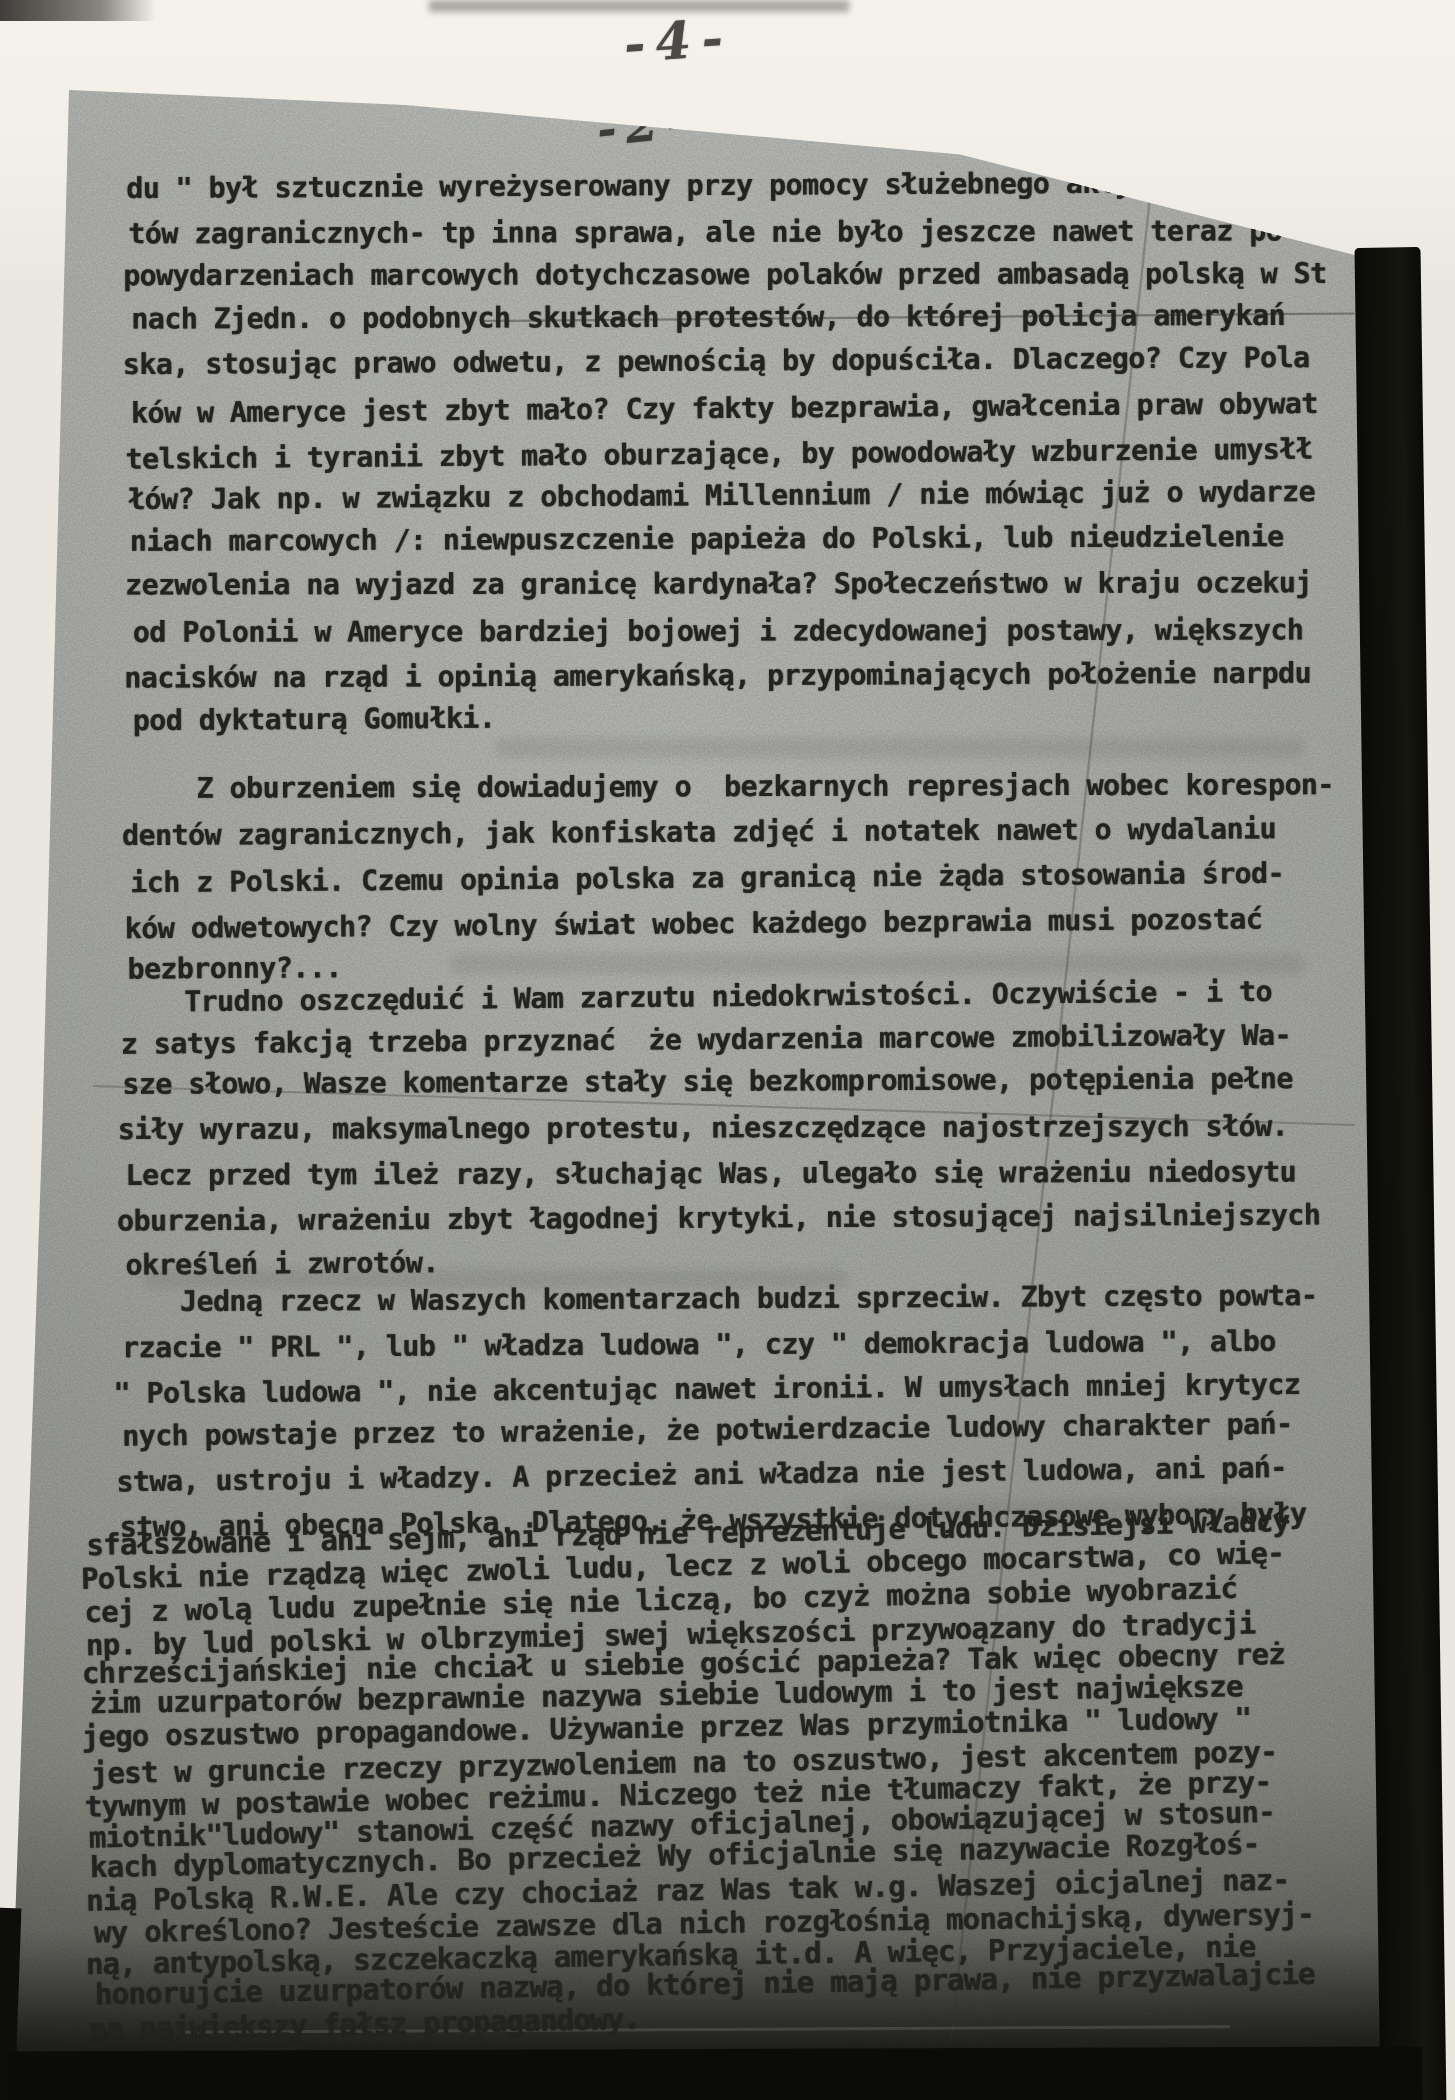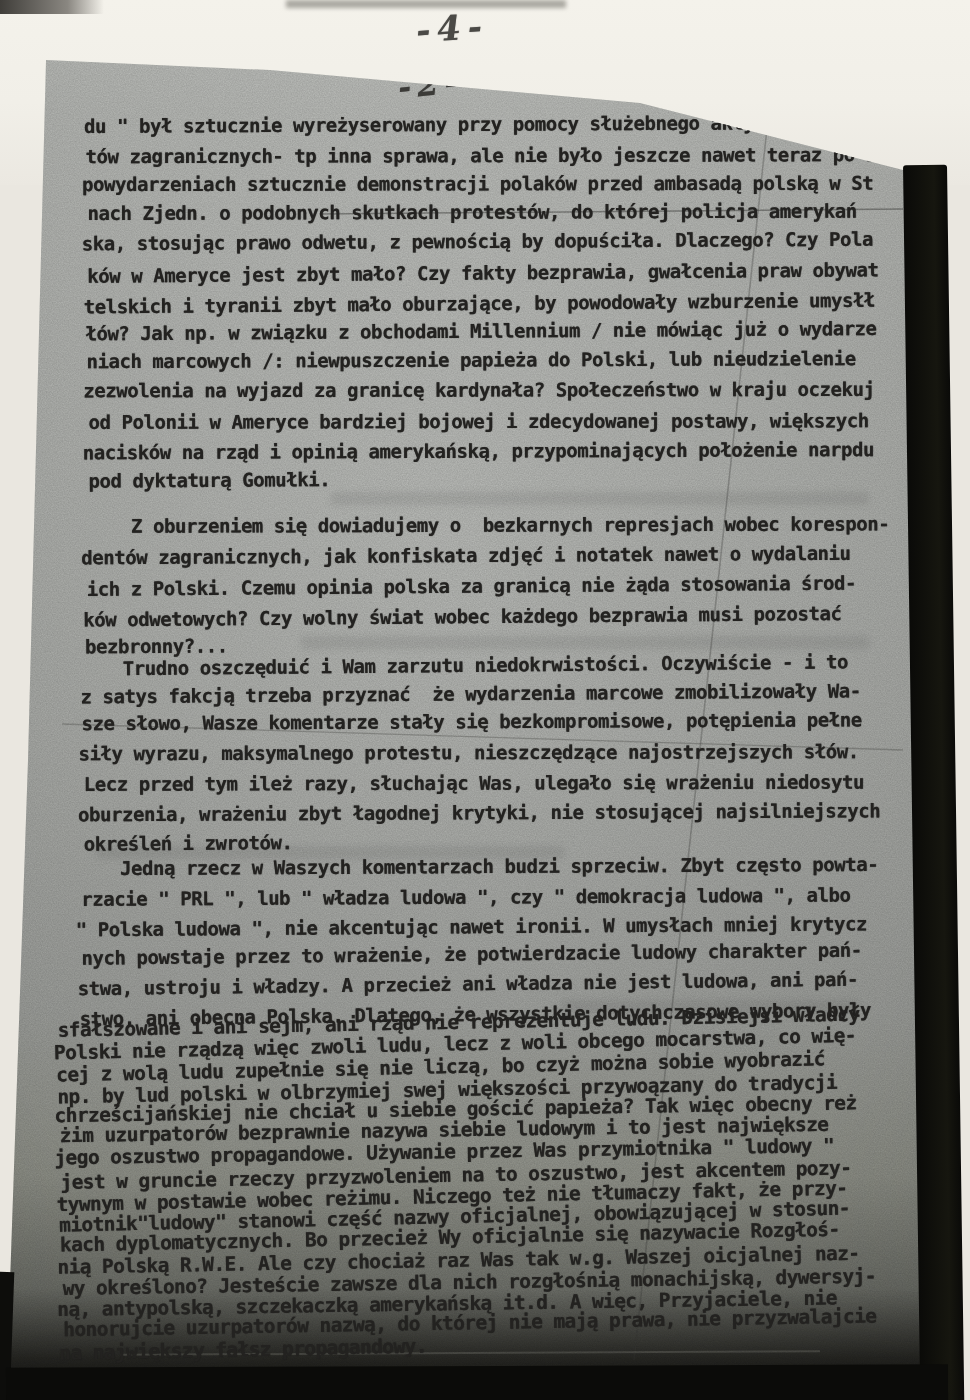--- a/index.html
+++ b/index.html
@@ -110,21 +110,21 @@
     <div class="ghost g2"></div>
     <div class="ghost g3"></div>
     <div class="ghost g4"></div>
     <div class="scratch"></div>
 
     <div class="hw hw2">-2-</div>
 
     <div class="textblock b1">
         <div class="tline" style="transform: translate(0px, 0px) rotate(0deg);">du " był sztucznie wyreżyserowany przy pomocy służebnego aktywu i studen</div>
         <div class="tline" style="transform: translate(1.3px, 1.3px) rotate(0.15deg);">tów zagranicznych- tp inna sprawa, ale nie było jeszcze nawet teraz po ż</div>
-        <div class="tline" style="transform: translate(-2.3px, 0.5px) rotate(0.2deg);">powydarzeniach sztucznie demonstracji polaków przed ambasadą polską w St</div>
+        <div class="tline" style="transform: translate(-2.3px, 0.5px) rotate(0.2deg);">powydarzeniach marcowych dotychczasowe polaków przed ambasadą polską w St</div>
         <div class="tline" style="transform: translate(2.9px, -1.1px) rotate(0.12deg);">nach Zjedn. o podobnych skutkach protestów, do której policja amerykań</div>
         <div class="tline" style="transform: translate(-2.9px, -0.9px) rotate(-0.04deg);">ska, stosując prawo odwetu, z pewnością by dopuściła. Dlaczego? Czy Pola</div>
         <div class="tline" style="transform: translate(2.4px, 0.7px) rotate(-0.17deg);">ków w Ameryce jest zbyt mało? Czy fakty bezprawia, gwałcenia praw obywat</div>
         <div class="tline" style="transform: translate(-1.4px, 1.2px) rotate(-0.19deg);">telskich i tyranii zbyt mało oburzające, by powodowały wzburzenie umysłł</div>
         <div class="tline" style="transform: translate(0.2px, -0.2px) rotate(-0.09deg);">łów? Jak np. w związku z obchodami Millennium / nie mówiąc już o wydarze</div>
         <div class="tline" style="transform: translate(1.1px, -1.3px) rotate(0.07deg);">niach marcowych /: niewpuszczenie papieża do Polski, lub nieudzielenie</div>
         <div class="tline" style="transform: translate(-2.2px, -0.3px) rotate(0.19deg);">zezwolenia na wyjazd za granicę kardynała? Społeczeństwo w kraju oczekuj</div>
         <div class="tline" style="transform: translate(2.9px, 1.2px) rotate(0.18deg);">od Polonii w Ameryce bardziej bojowej i zdecydowanej postawy, większych</div>
         <div class="tline" style="transform: translate(-3px, 0.8px) rotate(0.06deg);">nacisków na rząd i opinią amerykańską, przypominających położenie narpdu</div>
         <div class="tline" style="transform: translate(2.5px, -0.9px) rotate(-0.1deg);">pod dyktaturą Gomułki.</div>

